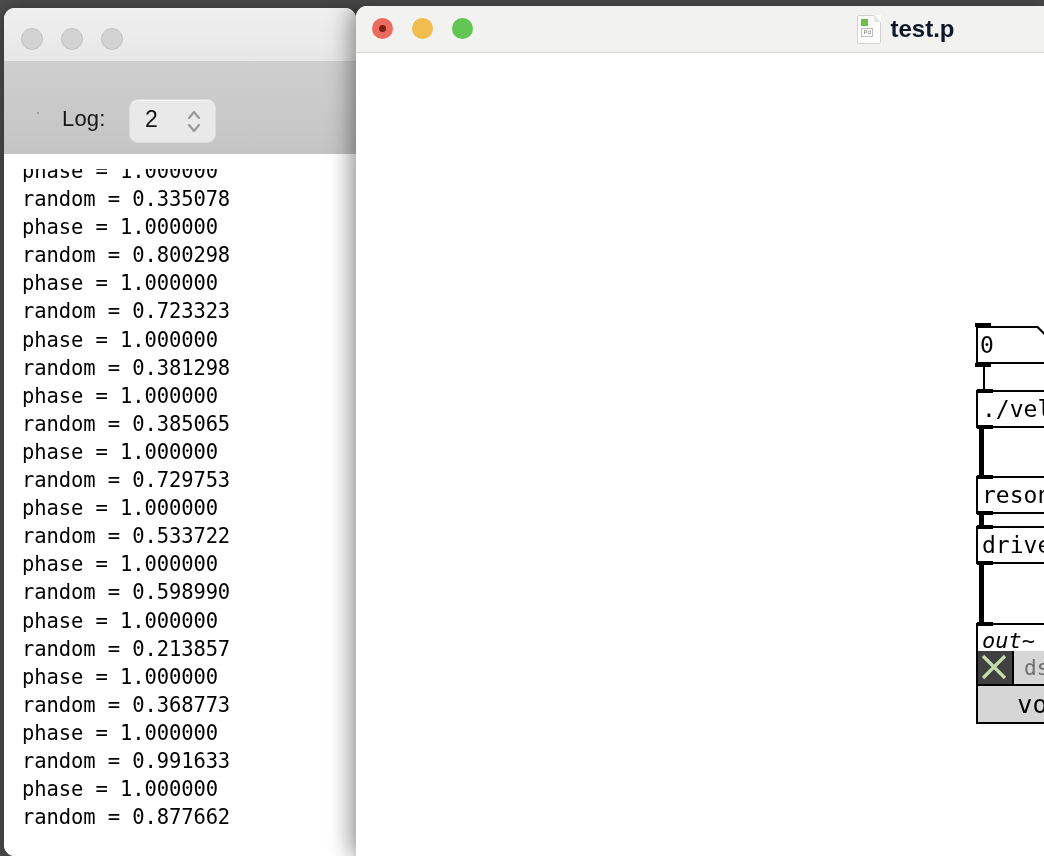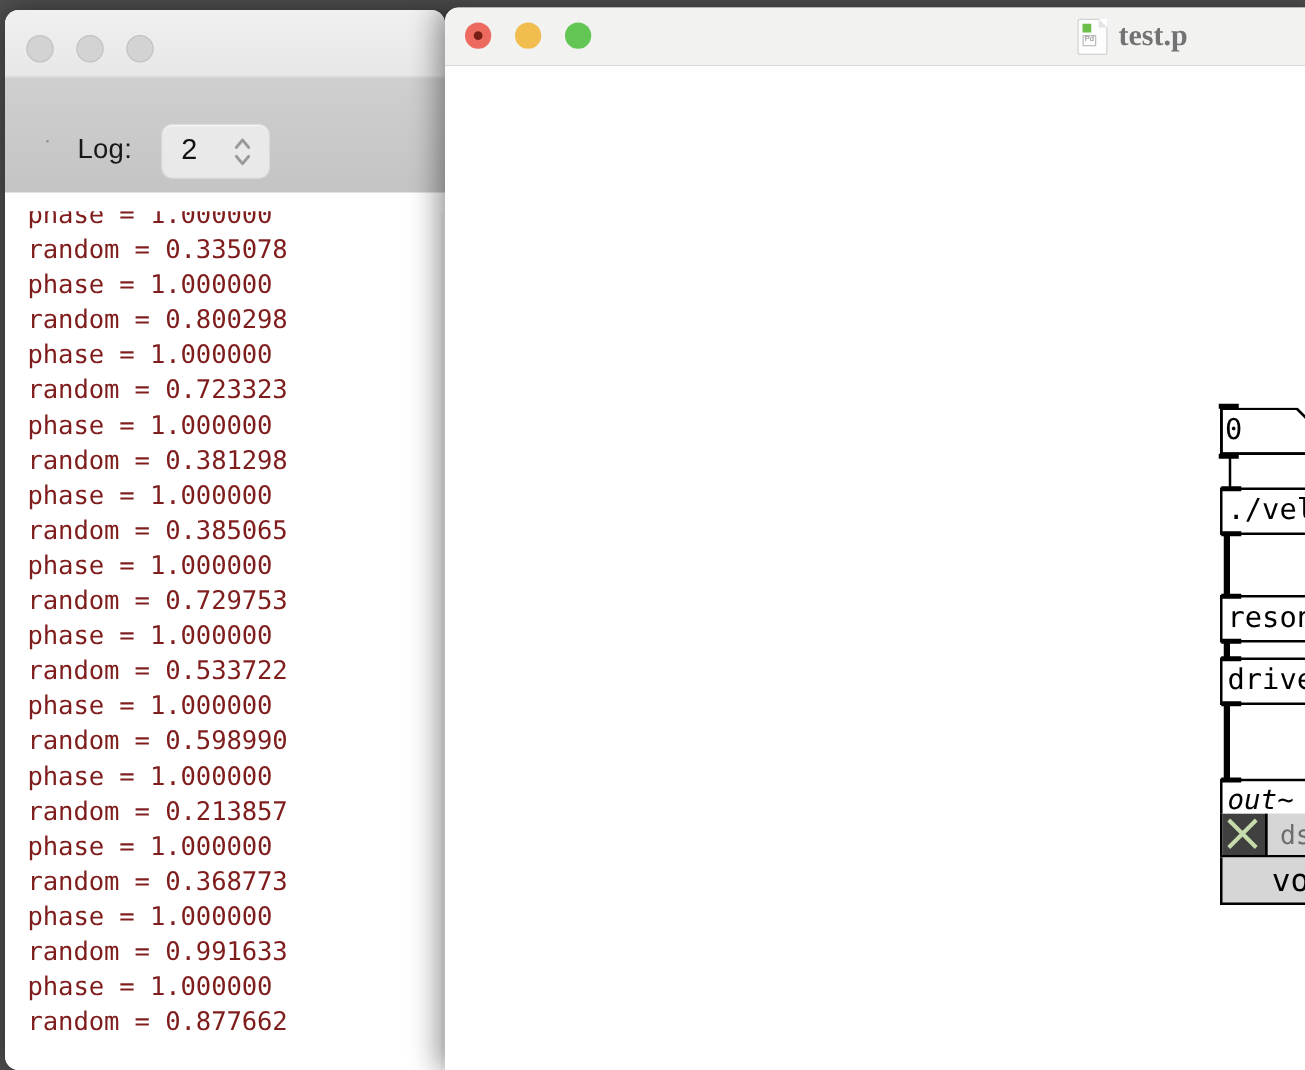--- a/index.html
+++ b/index.html
@@ -53,21 +53,21 @@
   .spin-arrows{position:absolute;right:13px;top:8px;width:16px;height:27px;}
   .spin-arrows svg{display:block;}
 
   #console-log{
     position:absolute;left:0;top:161px;width:352px;height:687px;
     background:#ffffff;overflow:hidden;
   }
   #console-log-inner{
     position:absolute;left:18px;top:-12px;
     font-family:"DejaVu Sans Mono","Liberation Mono",monospace;
-    font-size:20.5px;line-height:28.1px;color:#7f1d1d;white-space:pre;
+    font-size:20.5px;line-height:28.1px;color:#000000;white-space:pre;
     letter-spacing:-0.1px;
   }
   #console-scroll-edge{
     position:absolute;right:0;top:0;width:3px;height:100%;
     background:linear-gradient(to right,rgba(0,0,0,0.04),rgba(0,0,0,0.0));
   }
 
   
   #patch-window{
     position:absolute;left:356px;top:6px;width:700px;height:850px;
@@ -99,22 +99,22 @@
   }
   #patch-file-icon .pd-green{
     position:absolute;left:3px;top:3px;width:7px;height:7px;background:#6cbf4a;
   }
   #patch-file-icon .pd-text{
     position:absolute;left:3px;top:12px;font-size:6px;color:#7b7b7b;
     font-family:"Liberation Sans",sans-serif;border:1px solid #bfbfbf;
     padding:0 1px;line-height:7px;
   }
   #patch-title-text{
-    font-size:24px;font-weight:bold;color:#737373;
-    font-family:Liberation Serif, serif;white-space:nowrap;
+    font-size:24px;font-weight:bold;color:#0f172a;
+    font-family:Liberation Sans, sans-serif;white-space:nowrap;
   }
   #patch-canvas{
     position:absolute;left:0;top:47px;width:100%;height:803px;background:#ffffff;
   }
 
   
   .pd-obj{
     position:absolute;box-sizing:border-box;
     background:#ffffff;border:2px solid #000;
     font-family:"DejaVu Sans Mono","Liberation Mono",monospace;

